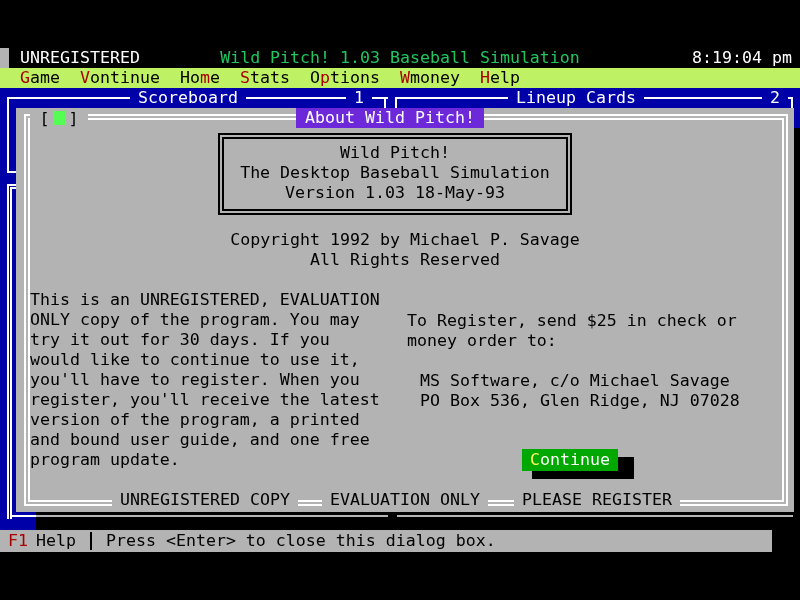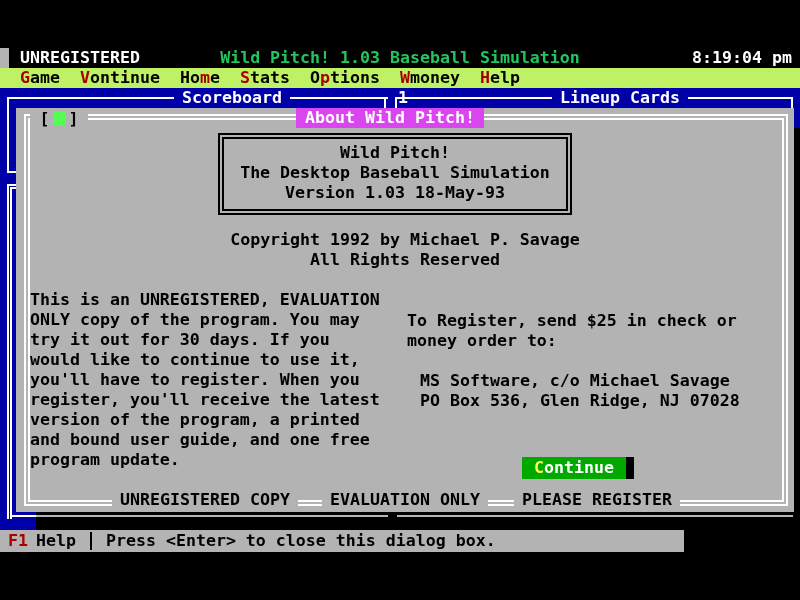--- a/index.html
+++ b/index.html
@@ -1,41 +1,41 @@
 <!DOCTYPE html>
 <html><head>
 <meta charset="utf-8">
 <style>
   html,body{margin:0;padding:0;background:#000;}
   .screen{position:relative;width:800px;height:600px;background:#000;overflow:hidden;
-    font-family:"DejaVu Sans Mono",monospace;font-weight:700;font-size:16.6px;}
+    font-family:"DejaVu Sans Mono",monospace;font-weight:400;font-size:16.6px;}
   .t{position:absolute;line-height:20px;white-space:pre;height:20px;}
   .abs{position:absolute;}
   .menubar{position:absolute;left:0;top:68px;width:800px;height:20px;background:#bef264;color:#000;}
   .hot{color:#a80000;}
   .desktop{position:absolute;left:0;top:88px;width:800px;height:442px;background:#0000a8;}
   .wline{position:absolute;background:#fff;}
   .dimline{position:absolute;background:#b3b3b3;}
-  .wtitle{position:absolute;top:0;height:20px;line-height:20px;background:#0000a8;color:#fff;text-align:center;white-space:pre;margin-left:44px;}
+  .wtitle{position:absolute;top:0;height:20px;line-height:20px;background:#0000a8;color:#fff;text-align:center;white-space:pre;}
   .frag3{position:absolute;left:7px;top:96px;width:10px;height:330px;border-left:5px double #fff;border-top:5px double #fff;}
   .shadow{position:absolute;background:#000;}
   .dialog{position:absolute;left:16px;top:108px;width:778px;height:404px;background:#b3b3b3;color:#000;}
   .dlg-border{position:absolute;left:8px;top:6px;width:764px;height:392px;border:6px double #fff;box-sizing:border-box;}
-  .patch{position:absolute;top:0;height:20px;line-height:20px;background:#d946ef;text-align:center;white-space:pre;}
+  .patch{position:absolute;top:0;height:20px;line-height:20px;background:#6d28d9;text-align:center;white-space:pre;}
   .closebtn{position:absolute;left:14px;top:0;width:58px;height:20px;background:#b3b3b3;display:flex;align-items:center;justify-content:center;cursor:pointer;}
   .closebtn .sq{width:13px;height:14px;background:#54fc54;margin:0 3px;}
   .vbox{position:absolute;left:202px;top:25px;width:354px;height:82px;border:6px double #000;box-sizing:border-box;text-align:center;white-space:pre;line-height:20px;padding-top:4px;}
   .center-lines{position:absolute;left:0;width:778px;text-align:center;white-space:pre;line-height:20px;}
   .block{position:absolute;white-space:pre;line-height:20px;}
-  .btn{position:absolute;left:506px;top:341px;width:104px;height:22px;background:#00a800;color:#fff;
-       text-align:center;line-height:22px;white-space:pre;cursor:pointer;margin-top:8px;}
+  .btn{position:absolute;left:506px;top:341px;width:96px;height:22px;background:#00a800;color:#fff;
+       text-align:center;line-height:22px;white-space:pre;cursor:pointer;}
   .btn .bhot{color:#fcfc54;}
   .btnshadow{position:absolute;left:516px;top:349px;width:102px;height:22px;background:#000;}
   .fpatch{position:absolute;top:382px;height:20px;line-height:20px;background:#b3b3b3;text-align:center;white-space:pre;}
-  .statusbar{position:absolute;left:0;top:530px;width:684px;height:22px;background:#b3b3b3;color:#000;}
+  .statusbar{position:absolute;left:0;top:530px;width:772px;height:22px;background:#b3b3b3;color:#000;}
   .statusbar .t{top:1px;}
   .sdiv{position:absolute;left:90px;top:2px;width:2px;height:18px;background:#000;}
 </style>
 </head>
 <body>
 
 <div class="screen">
 
   <div class="abs" style="left:0;top:48px;width:800px;height:20px;background:#000;">
     <div class="abs" style="left:0;top:0;width:9px;height:20px;background:#b3b3b3;"></div>

